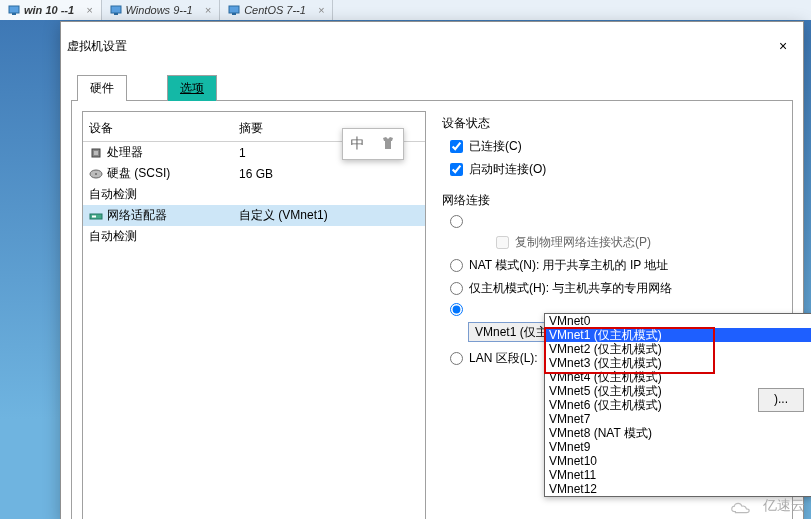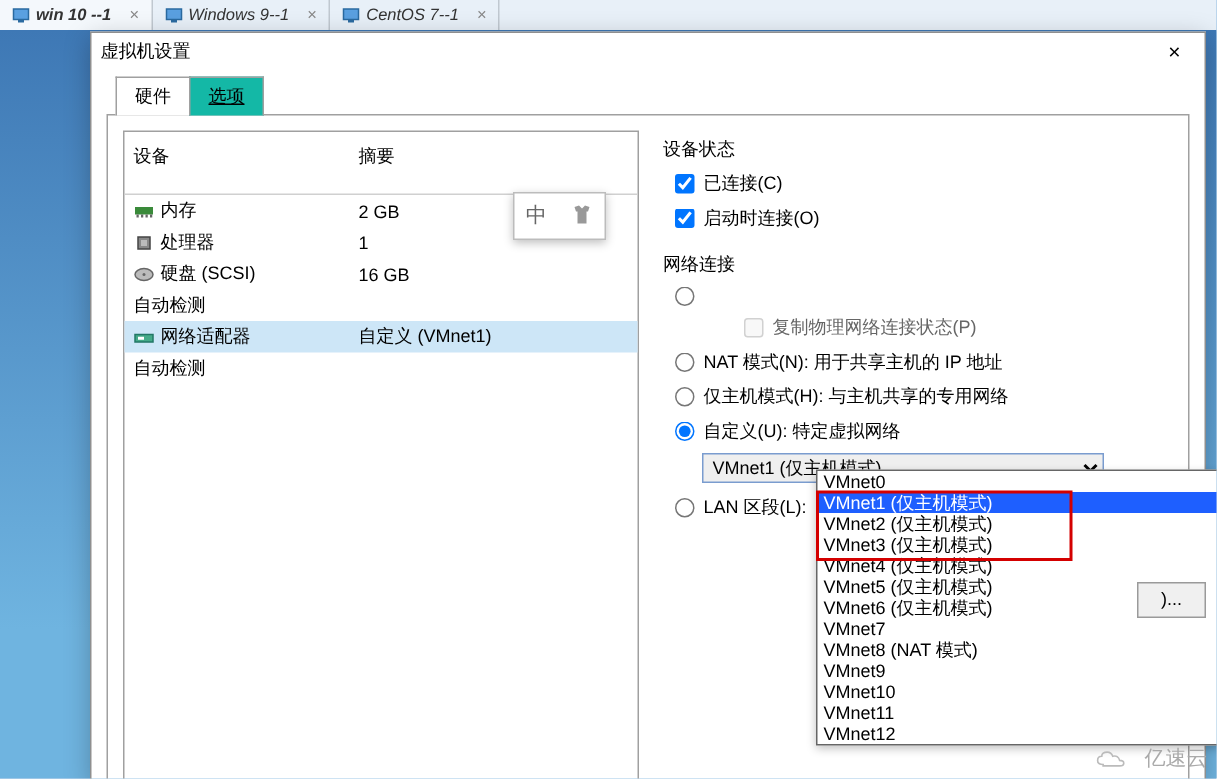--- a/index.html
+++ b/index.html
@@ -47,37 +47,38 @@
   width: 742px;
   height: 498px;
   background: #fff;
   border: 1px solid #8f8f8f;
   box-shadow: 0 4px 16px rgba(0,0,0,.25);
 }
 .titlebar {
   height: 24px;
   display: flex;
   align-items: center;
-  padding: 0 6px;
+  padding: 12px 6px;
   font-size: 12px;
   color: #000;
 }
 .titlebar .close {
   margin-left: auto;
   font-family: Arial;
   font-size: 14px;
   width: 28px;
   text-align: center;
   color:#000;
 }
 .dlg-body { padding: 0 10px; }
 .tabstrip {
   display: flex;
   margin-top: 4px;
   margin-left: 6px;
+  gap: 41px;
 }
 .dlg-tab {
   padding: 4px 12px;
   font-size: 12px;
   border: 1px solid #a0a0a0;
   border-bottom: none;
   background: #fff;
   position: relative;
   top: 1px;
 }
@@ -96,21 +97,21 @@
   padding: 8px 0 0 0;
   height: 430px;
 }
 .dev-header, .dev-row {
   display: flex;
   font-size: 12px;
 }
 .dev-header {
   color: #000;
   border-bottom: 1px solid #d0d0d0;
-  padding: 0 6px 16px 6px;
+  padding: 0 6px 4px 6px;
 }
 .dev-header .c1 { width: 150px; }
 .dev-header .c2 { flex:1; }
 .dev-row {
   padding: 2px 6px;
   align-items: center;
 }
 .dev-row.selected { background: #cde6f7; }
 .dev-row .c1 { width: 150px; display:flex; align-items:center; gap:4px; }
 .dev-row .c2 { flex:1; color:#000; }
@@ -181,21 +182,21 @@
   text-align:center;
   line-height:20px;
 }
 
 .watermark {
   position:absolute;
   right:6px; bottom:4px;
   font-size:14px;
   color:#aaa;
   font-family: "Microsoft YaHei", sans-serif;
-  display:flex; align-items:center; gap:12px;
+  display:flex; align-items:flex-end; gap:12px;
 }
 .watermark svg { width:22px; height:14px; }
 </style>
 </head>
 <body>
 
 <div class="vm-tabs">
   <div class="vm-tab active">
     <span class="ico"><svg viewBox="0 0 12 12">
           <rect x="1" y="2" width="10" height="7" fill="#5aa0e0" stroke="#2a6aa0"></rect>
@@ -232,35 +233,20 @@
   <div class="dlg-body">
     <div class="tabstrip">
       <div class="dlg-tab">硬件</div>
       <div class="dlg-tab">选项</div>
     </div>
     <div class="dlg-content">
       <div class="left-pane">
         <div class="dev-header">
           <div class="c1">设备</div>
           <div class="c2">摘要</div>
-        </div>
-        <div class="dev-row">
-          <div class="c1">
-              <span class="ico">
-                <svg viewBox="0 0 14 12">
-                  <rect x="1" y="3" width="12" height="5" fill="#3a8a3a"></rect>
-                  <rect x="2" y="8" width="1.5" height="2" fill="#666"></rect>
-                  <rect x="5" y="8" width="1.5" height="2" fill="#666"></rect>
-                  <rect x="8" y="8" width="1.5" height="2" fill="#666"></rect>
-                  <rect x="11" y="8" width="1.5" height="2" fill="#666"></rect>
-                </svg>
-              </span>
-              <span>内存</span>
-            </div>
-          <div class="c2">2 GB</div>
         </div>
         <div class="dev-row">
           <div class="c1">
               <span class="ico">
                 <svg viewBox="0 0 14 12">
                   <rect x="3" y="2" width="8" height="8" fill="#888" stroke="#444"></rect>
                   <rect x="5" y="4" width="4" height="4" fill="#bbb"></rect>
                 </svg>
               </span>
               <span>处理器</span>
@@ -322,21 +308,20 @@
           <label class="radioline">
             <input type="radio" name="nc" style="">
             <span>NAT 模式(N): 用于共享主机的 IP 地址</span>
           </label>
           <label class="radioline">
             <input type="radio" name="nc" style="">
             <span>仅主机模式(H): 与主机共享的专用网络</span>
           </label>
           <label class="radioline">
             <input type="radio" name="nc" checked="" style="">
-            <span>自定义(U): 特定虚拟网络</span>
           </label>
           <div class="select-box">
             <select>
               <option>VMnet1 (仅主机模式)</option>
             </select>
           </div>
           <label class="radioline" style="margin-top:8px">
             <input type="radio" name="nc" style="">
             <span>LAN 区段(L):</span>
           </label>

